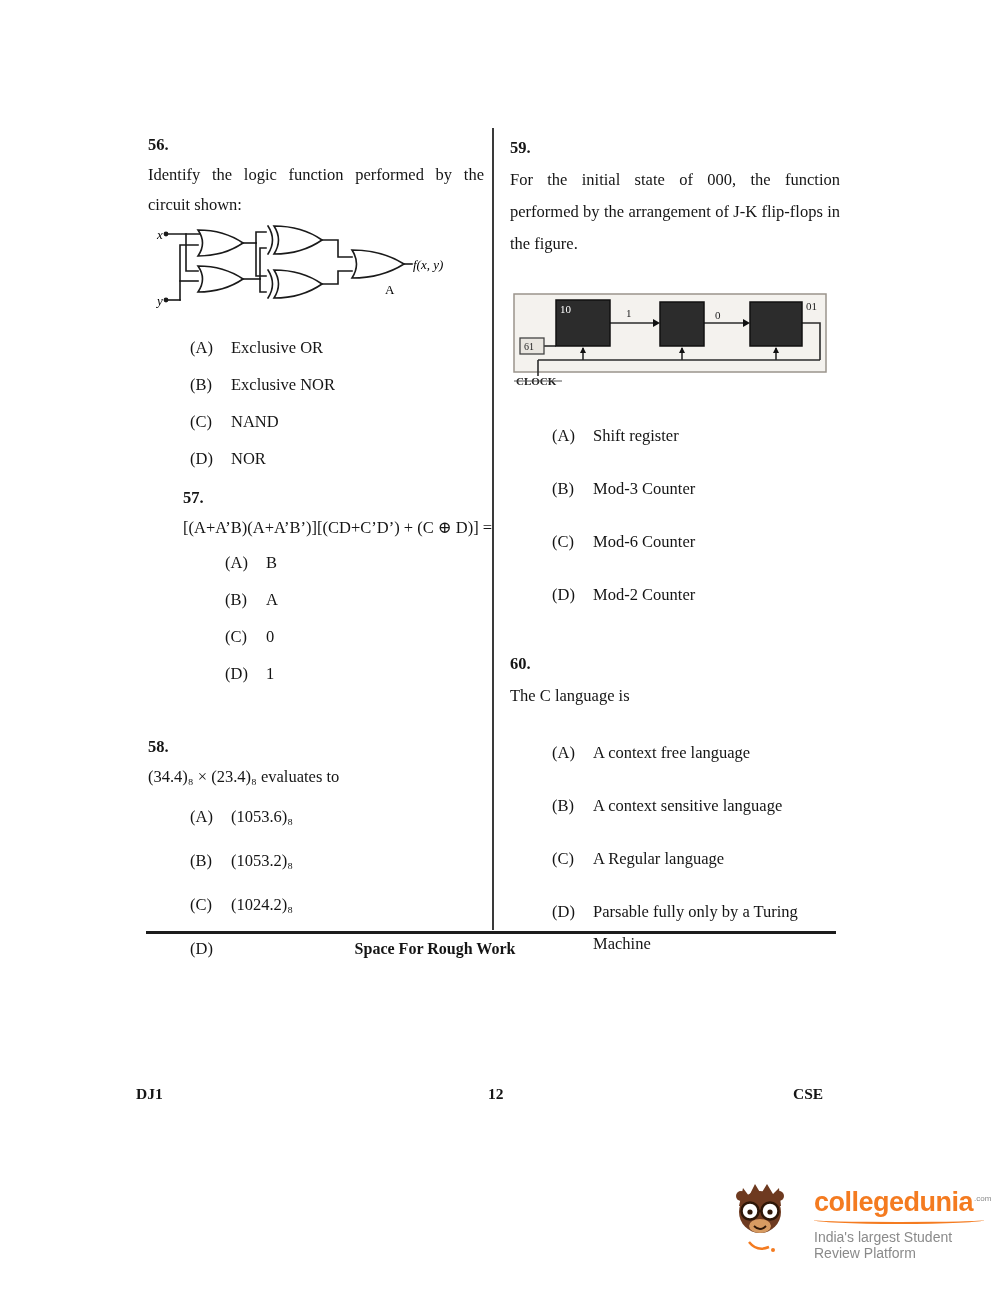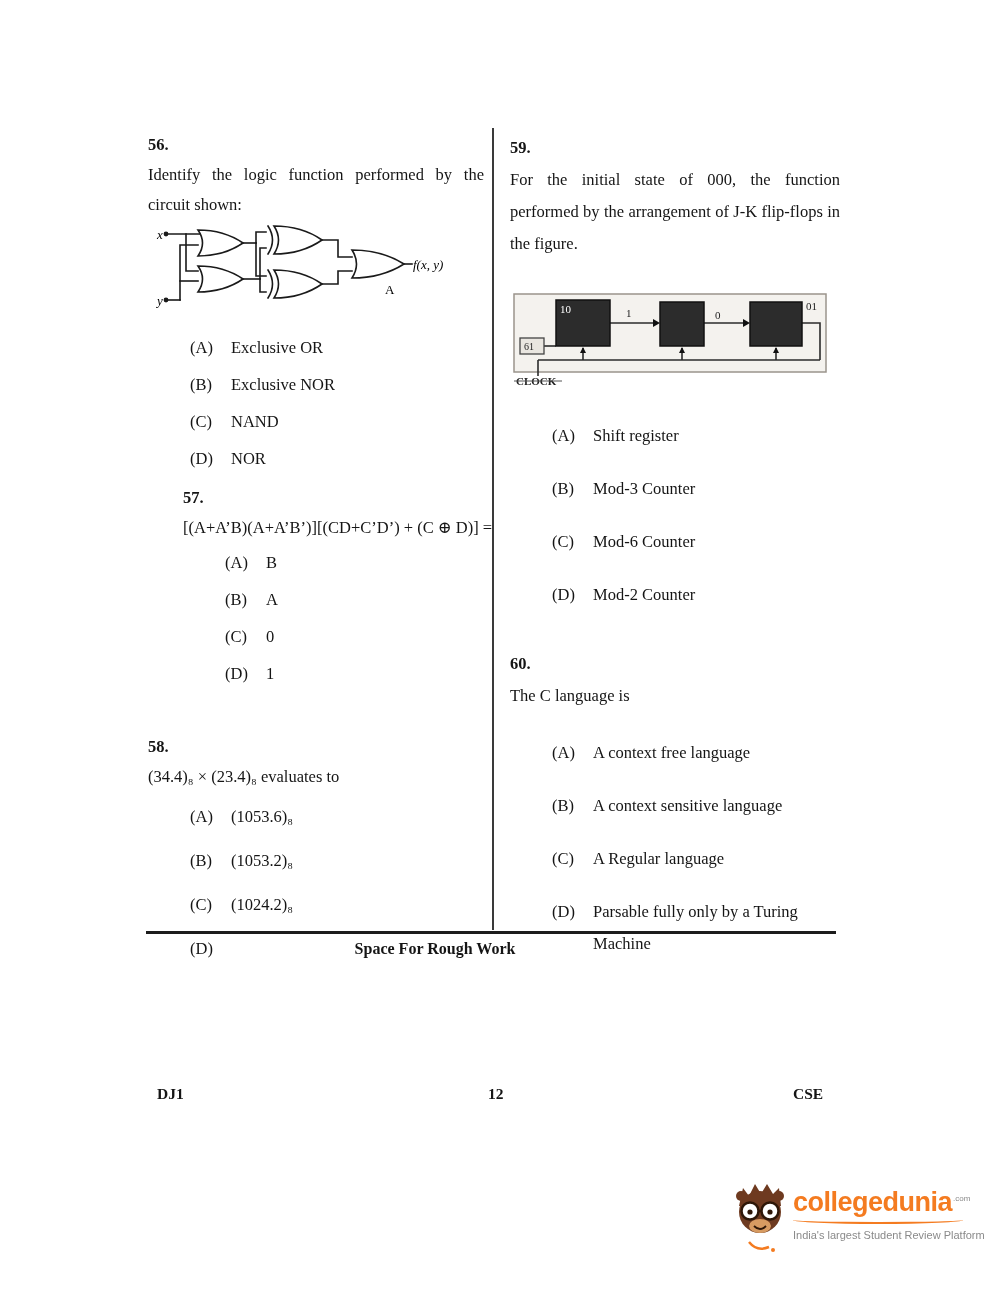--- a/index.html
+++ b/index.html
@@ -25,32 +25,32 @@
   .col-r .opt { line-height:32px; margin-bottom:21px; }
 
   .divider { position:absolute; left:492px; top:128px; height:802px; width:0;
              border-left:2px solid #3a3a3a; }
   .hr { position:absolute; left:146px; top:931px; width:690px; height:0;
         border-top:3px solid #1c1c1c; }
   .rough-work { position:absolute; left:4px; top:940px; width:862px; text-align:center;
                 font-weight:bold; font-size:16px; }
 
   .footer-item { position:absolute; top:1085px; font-weight:bold; font-size:15.5px; }
-  .f-left  { left:157px; }
+  .f-left  { left:136px; }
   .f-center{ left:488px; }
   .f-right { left:793px; }
 
-  .logo { position:absolute; left:733px; top:1180px; display:flex; align-items:flex-start; gap:6px;
+  .logo { position:absolute; left:733px; top:1180px; display:flex; align-items:flex-start; gap:27px;
           font-family:"Liberation Sans","DejaVu Sans",sans-serif; }
   .logo-textcol { padding-top:8px; }
   .brand-row { display:flex; align-items:flex-start; }
   .brand { font-size:27px; font-weight:bold; color:#f47b20; letter-spacing:-0.5px; line-height:28px; }
   .brand-suffix { font-size:8px; color:#8a8a8a; margin-top:6px; margin-left:1px; }
   .logo-swoosh { width:170px; height:8px; border-bottom:2.5px solid #f47b20; border-radius:50%; }
-  .tagline { font-size:11px; color:#8a8a8a; margin-top:5px; }
+  .tagline { font-size:14px; color:#8a8a8a; margin-top:5px; }
 
   svg text { font-family:"Liberation Serif","DejaVu Serif",serif; }
 </style>
 </head>
 <body>
 
 <div class="sheet">
 
   <div class="q col-l" style="left:148px; top:130px; width:336px;">
     <div class="q-head">

